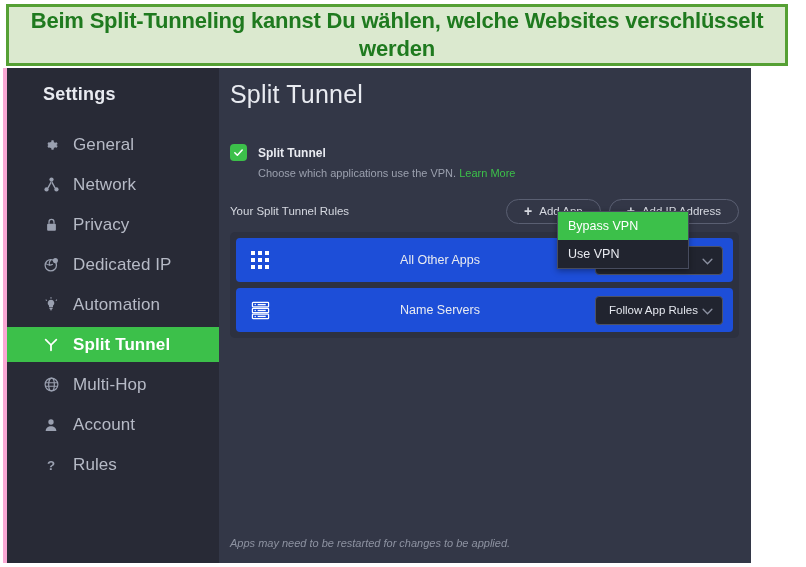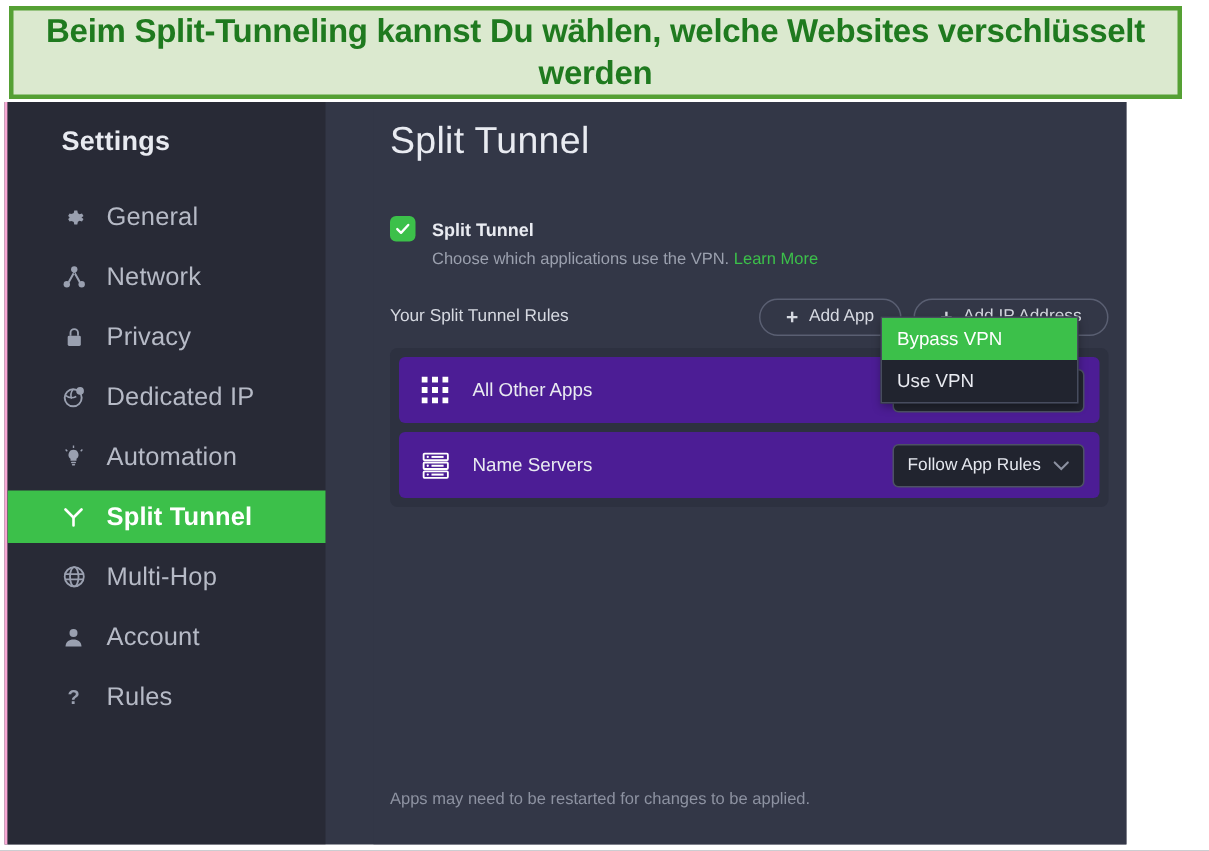--- a/index.html
+++ b/index.html
@@ -40,25 +40,24 @@
   }
 
   
   .app-window {
     position: absolute;
     left: 3px;
     top: 68px;
     width: 748px;
     height: 495px;
     background: #333747;
-    border-left: 2px solid #f9a8d4;
+    border-left: 4px solid #f9a8d4;
     box-sizing: border-box;
     display: flex;
     overflow: hidden;
-    gap: 32px;
   }
 
   
   .sidebar {
     width: 212px;
     background: #282a36;
     flex: 0 0 212px;
     position: relative;
     padding-top: 8px;
     box-sizing: border-box;
@@ -192,26 +191,27 @@
 
   .rules-card {
     margin: 8px 0 0 11px;
     margin-right: 12px;
     background: #2d3140;
     border-radius: 5px;
     padding: 6px;
   }
   .rule-row {
     height: 44px;
-    background: #4c1d95;
+    background: #1d4ed8;
     border-radius: 4px;
     display: flex;
     align-items: center;
     padding: 0 10px 0 13px;
     box-sizing: border-box;
+    text-align: center;
   }
   .rule-row + .rule-row { margin-top: 6px; }
   .rule-icon {
     width: 22px;
     height: 22px;
     flex: 0 0 22px;
     display: flex;
     align-items: center;
     justify-content: center;
     margin-right: 14px;
@@ -262,23 +262,24 @@
     box-sizing: border-box;
   }
   .dd-item.selected {
     background: #3cc04a;
     color: #ffffff;
   }
 
   .footer-note {
     position: absolute;
     left: 11px;
-    bottom: 24px;
+    bottom: 14px;
     color: #8d92a1;
     font-size: 11px;
+    font-style: italic;
   }
 </style>
 </head>
 <body>
 
 <div class="banner">
   <div class="banner-text">Beim Split-Tunneling kannst Du wählen, welche Websites verschlüsselt werden</div>
 </div>
 
 <div class="app-window">

